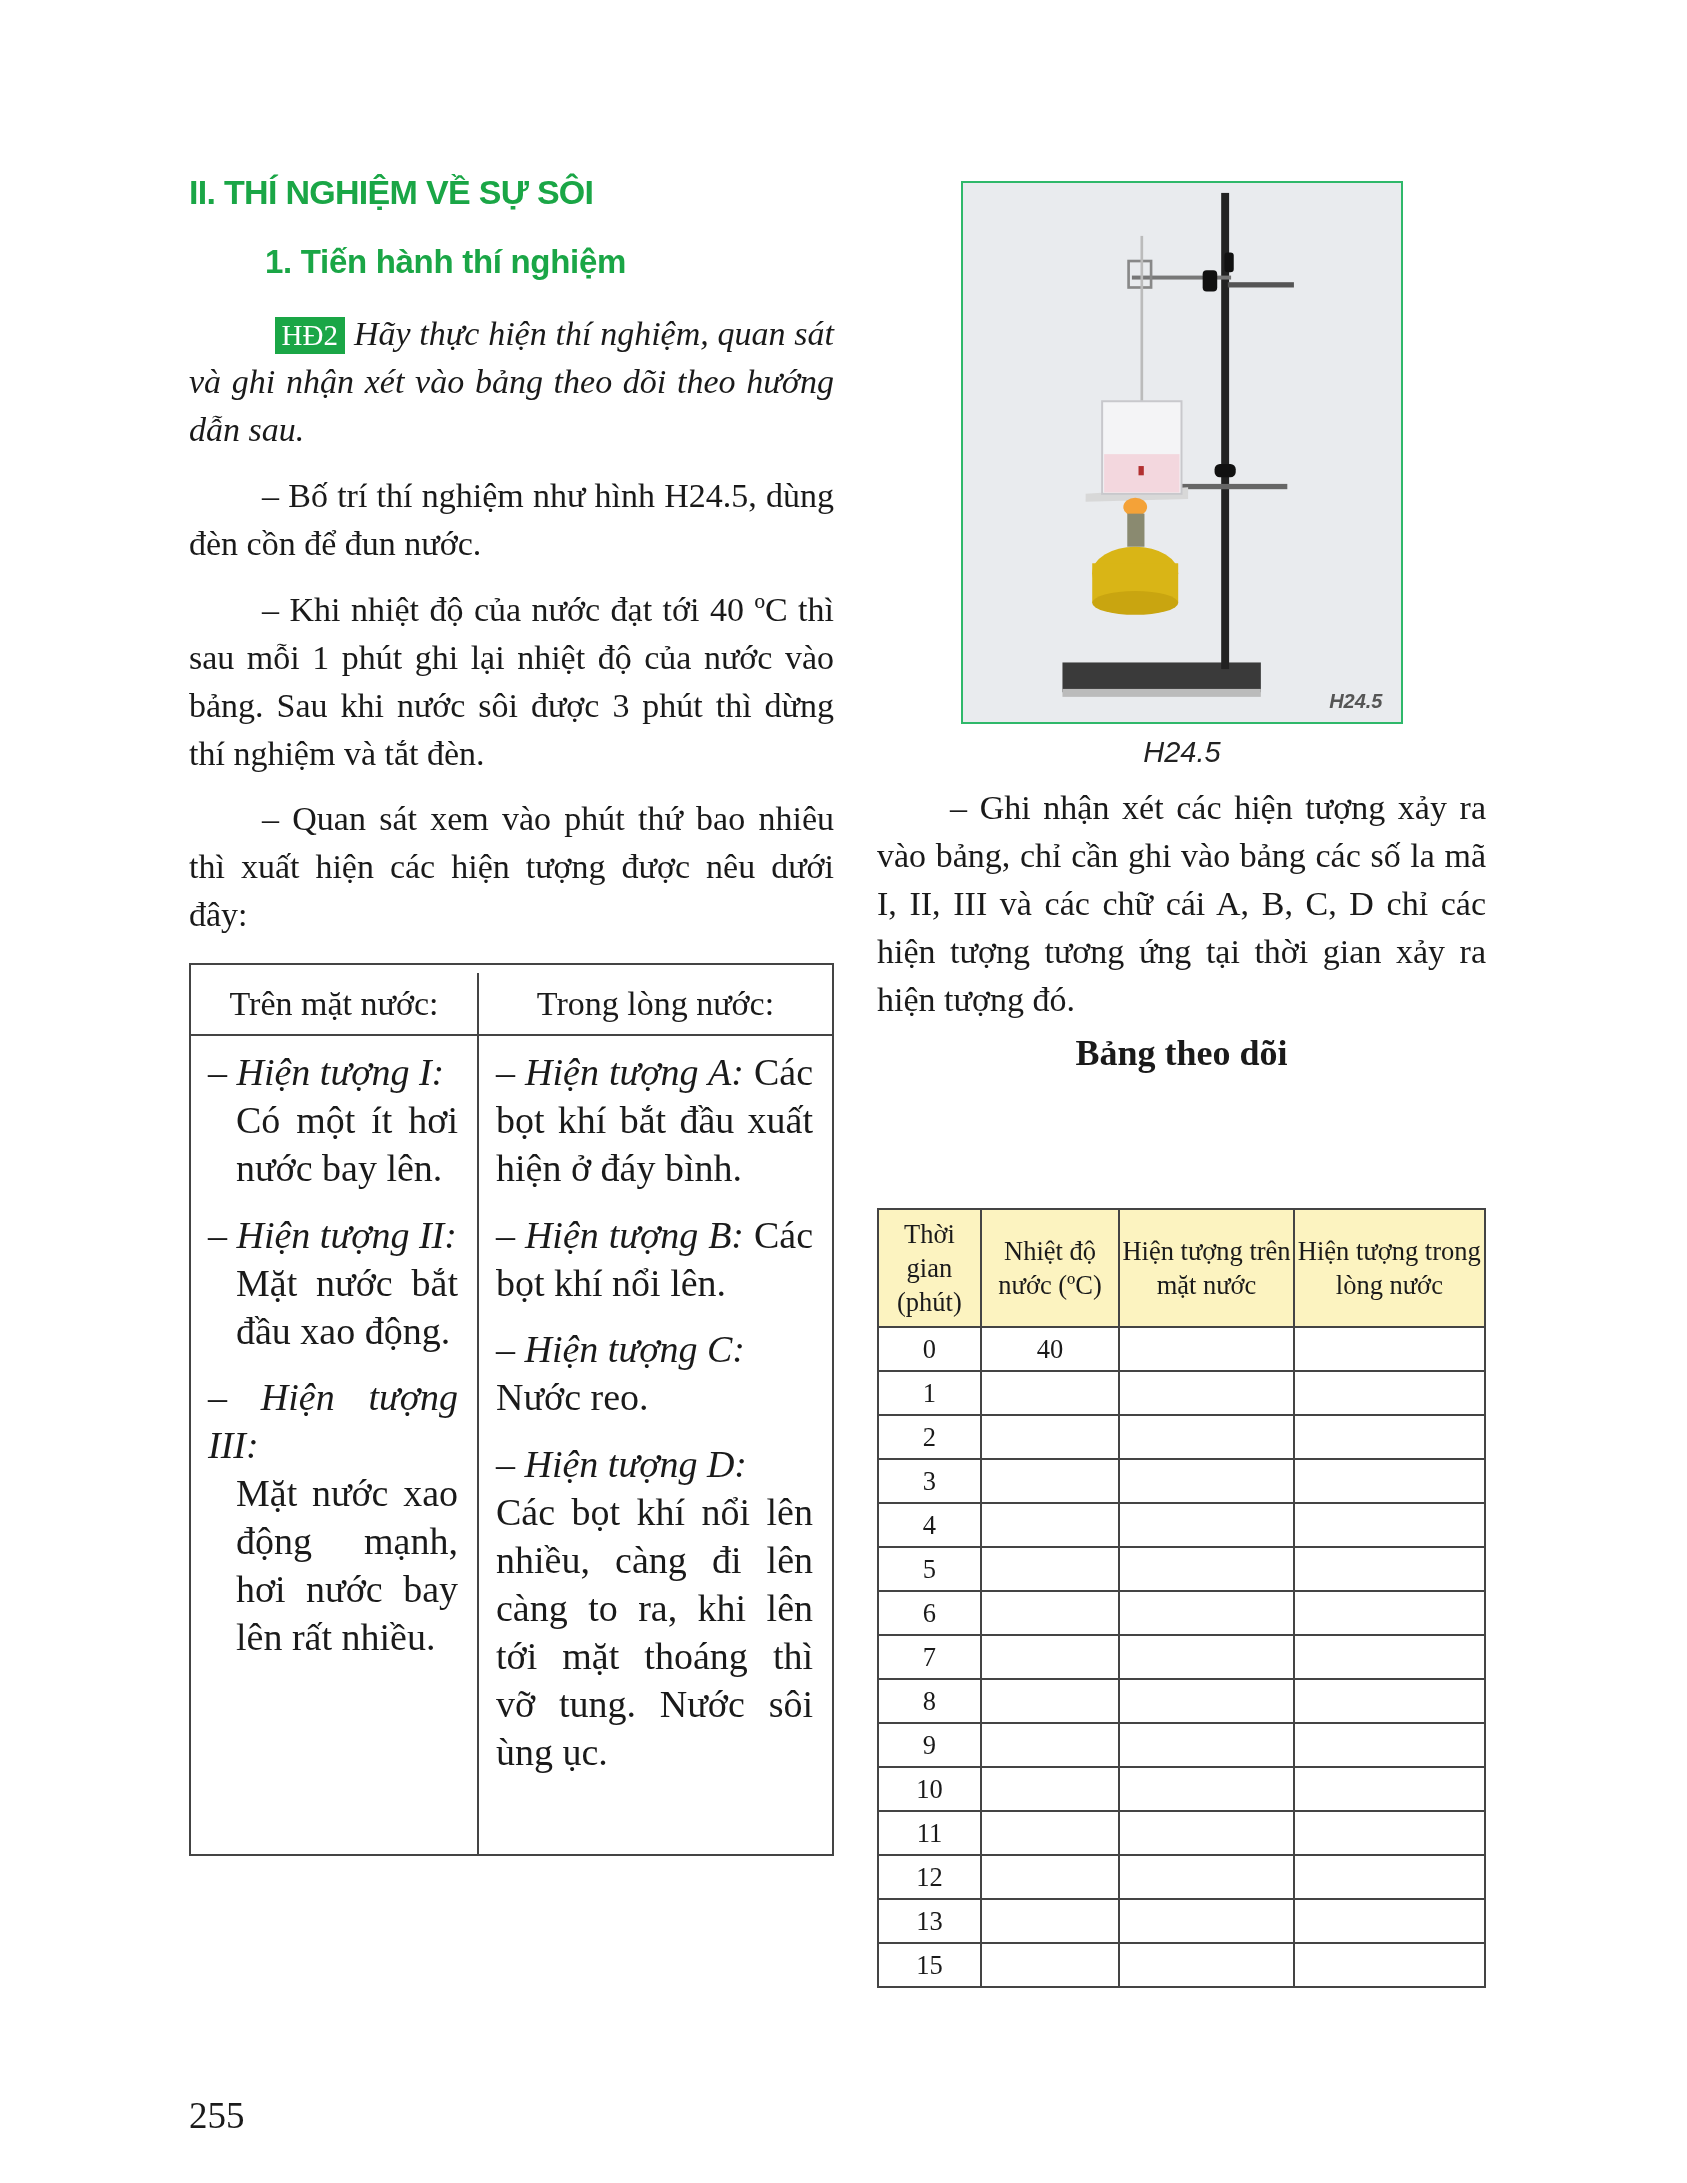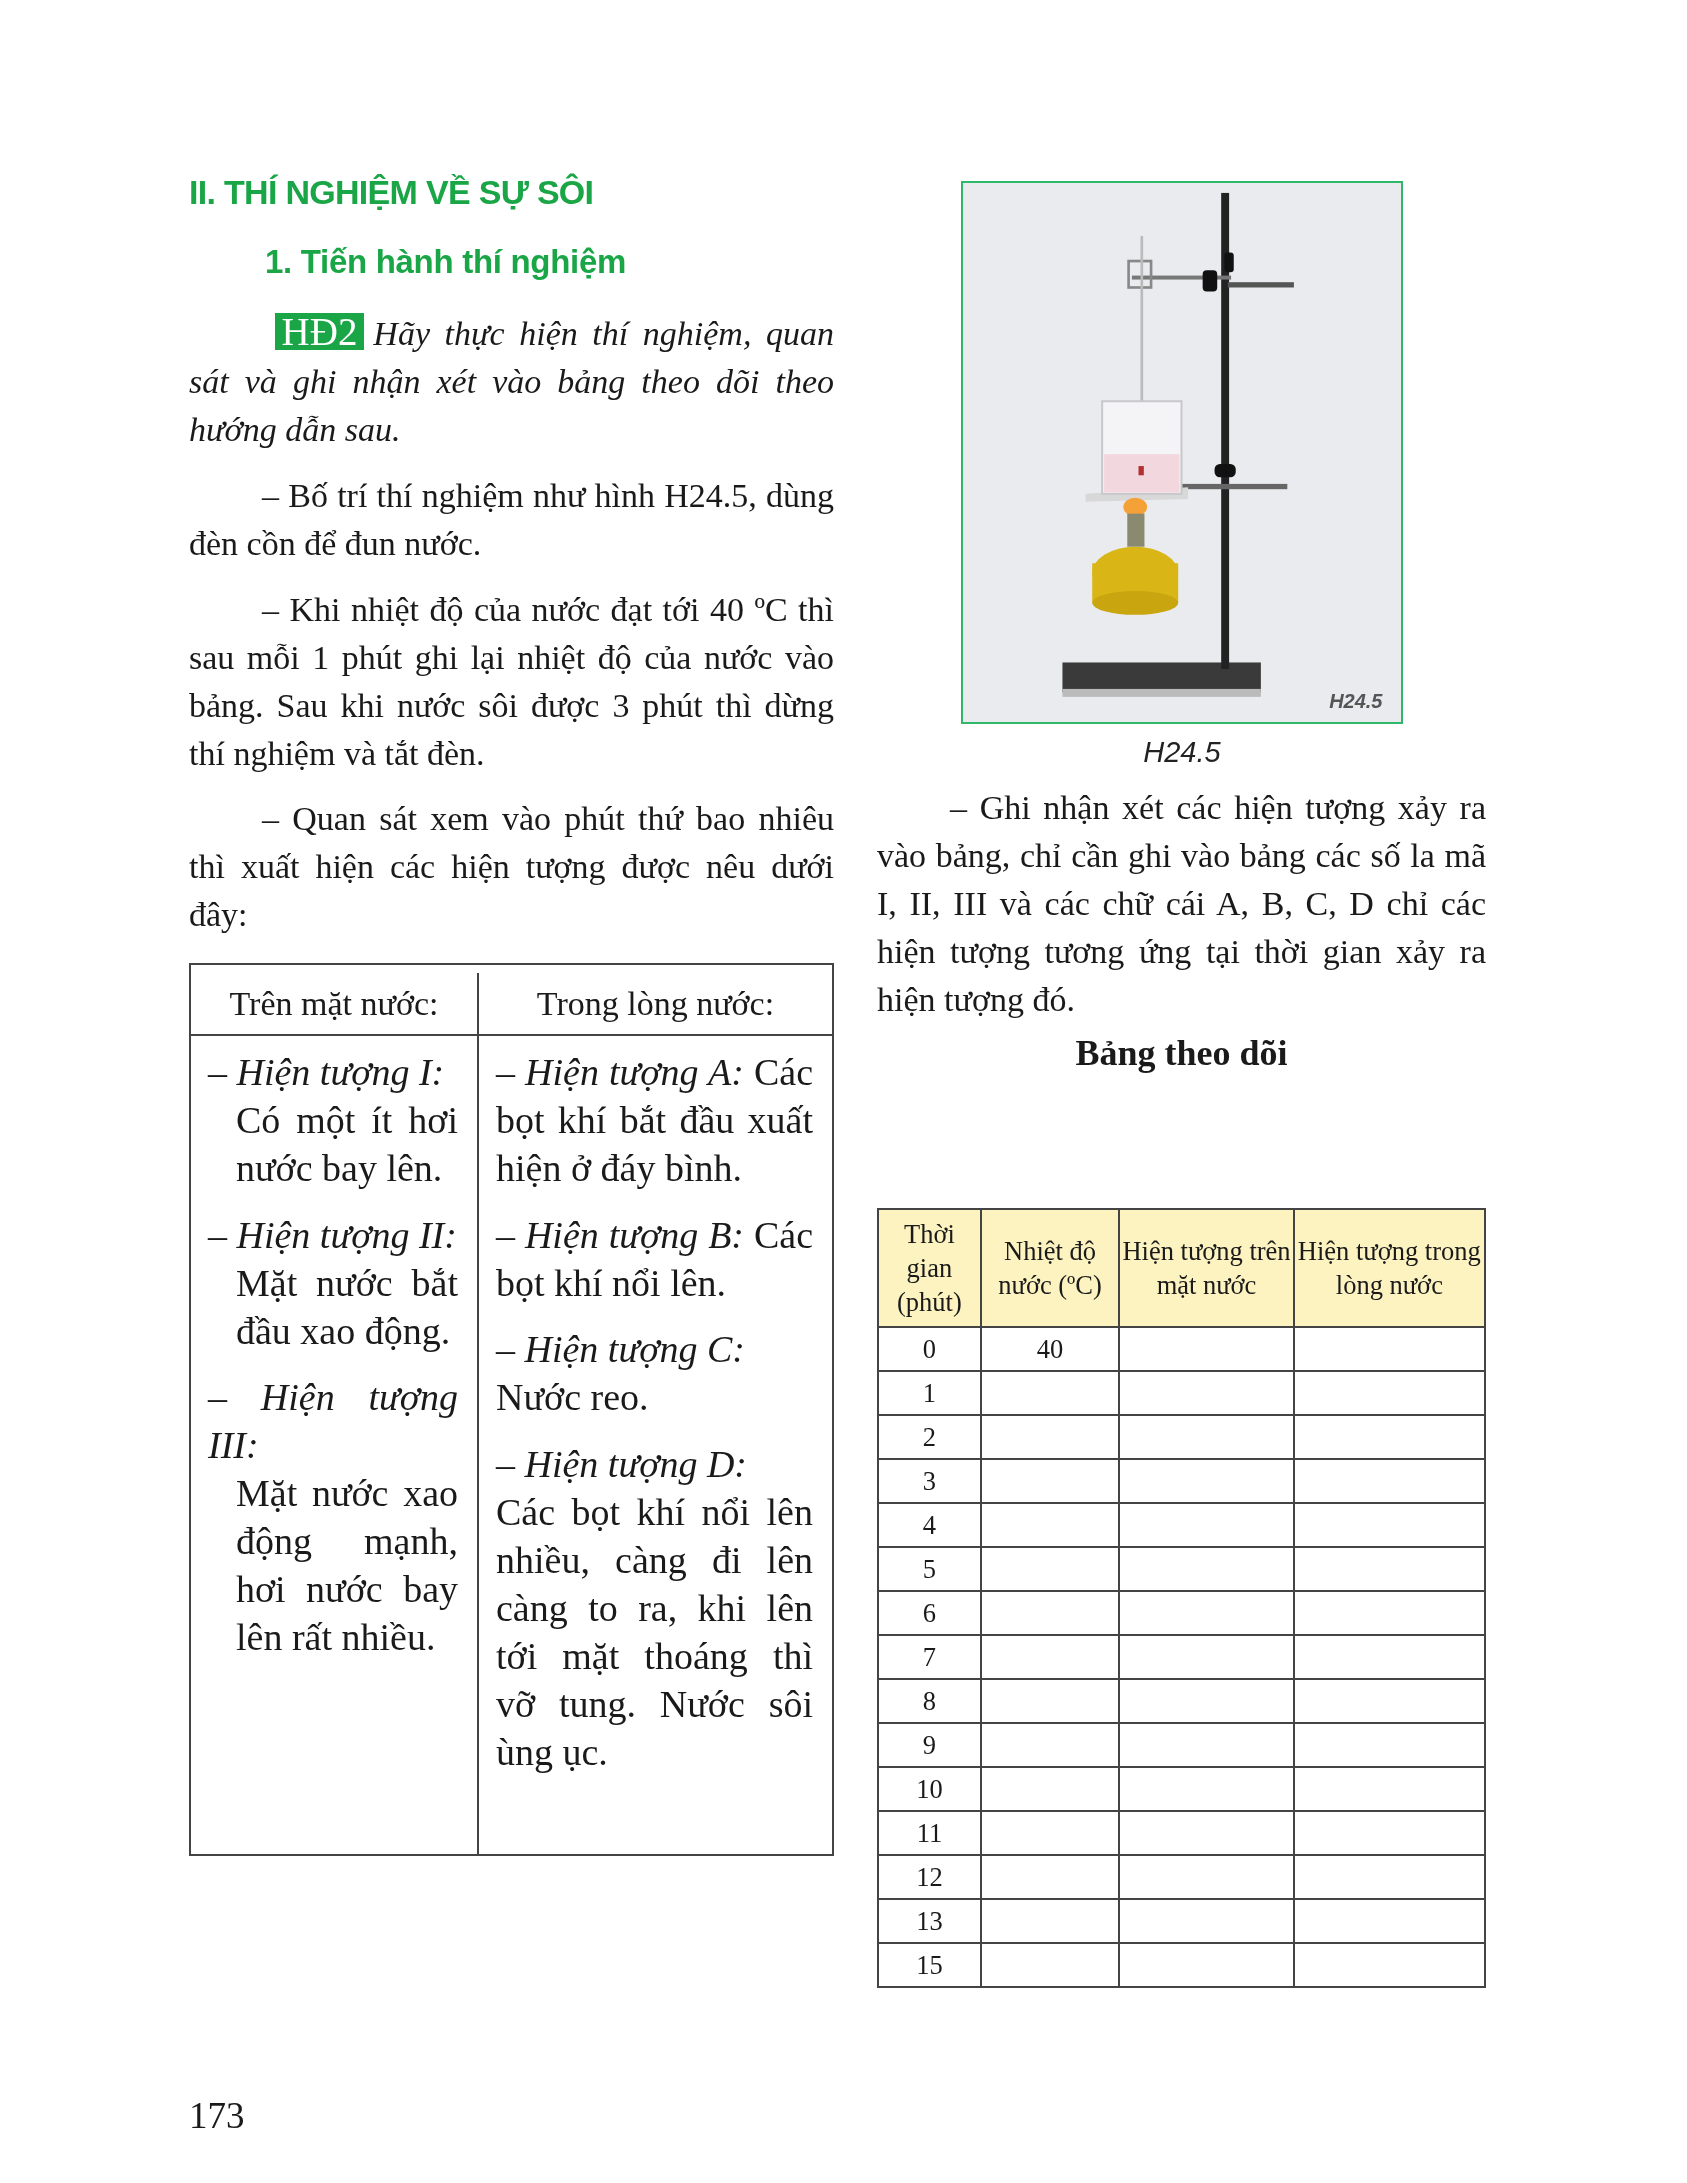--- a/index.html
+++ b/index.html
@@ -5,21 +5,21 @@
   html, body { margin:0; padding:0; }
   body { width:1687px; height:2183px; background:#ffffff; position:relative; overflow:hidden;
          font-family:"Liberation Serif", serif; color:#1a1a1a; }
   .abs { position:absolute; }
   .green-head { font-family:"Liberation Sans", sans-serif; font-weight:bold; color:#1aa646; }
   .h1 { left:189px; top:173px; font-size:34px; letter-spacing:-0.7px; }
   .h2 { left:265px; top:243px; font-size:33px; letter-spacing:-0.3px; }
   .para { position:absolute; font-size:34px; line-height:48px; text-align:justify; }
   .para .indent { display:inline-block; width:73px; }
   .hd-badge { display:inline-block; background:#1aa646; color:#ffffff; font-style:normal;
-              padding:0 6.6px; line-height:37px; font-size:39px; margin-right:9.3px; }
+              padding:0 6.6px; line-height:37px; font-size:29px; margin-right:9.3px; }
   .it { font-style:italic; }
 
   
   .ph-table { position:absolute; left:189px; top:963px; width:645px; height:893px;
               border:2px solid #444; box-sizing:border-box; }
   .ph-col { position:absolute; top:0; bottom:0;margin-top:8px; }
   .ph-col.c1 { left:0; width:286px; border-right:2px solid #444; }
   .ph-col.c2 { left:288px; right:0; }
   .ph-head { height:61px; border-bottom:2px solid #444; font-size:34px; line-height:61px; text-align:center; }
   .ph-body { padding:12px 19px 0 17px; font-size:38px; line-height:48px; }
@@ -250,14 +250,14 @@
       </tr>
       <tr>
         <td>15</td>
         <td></td>
         <td></td>
         <td></td>
       </tr>
     </tbody>
 </table>
 
-<div class="page-num">173</div>
+<div class="page-num">255</div>
 
 
 </body></html>

